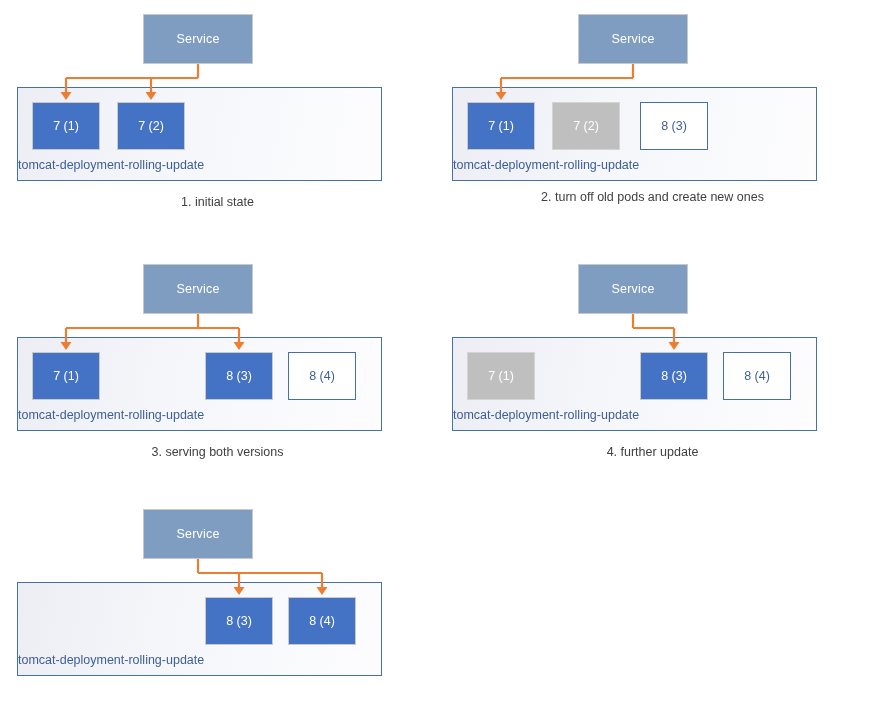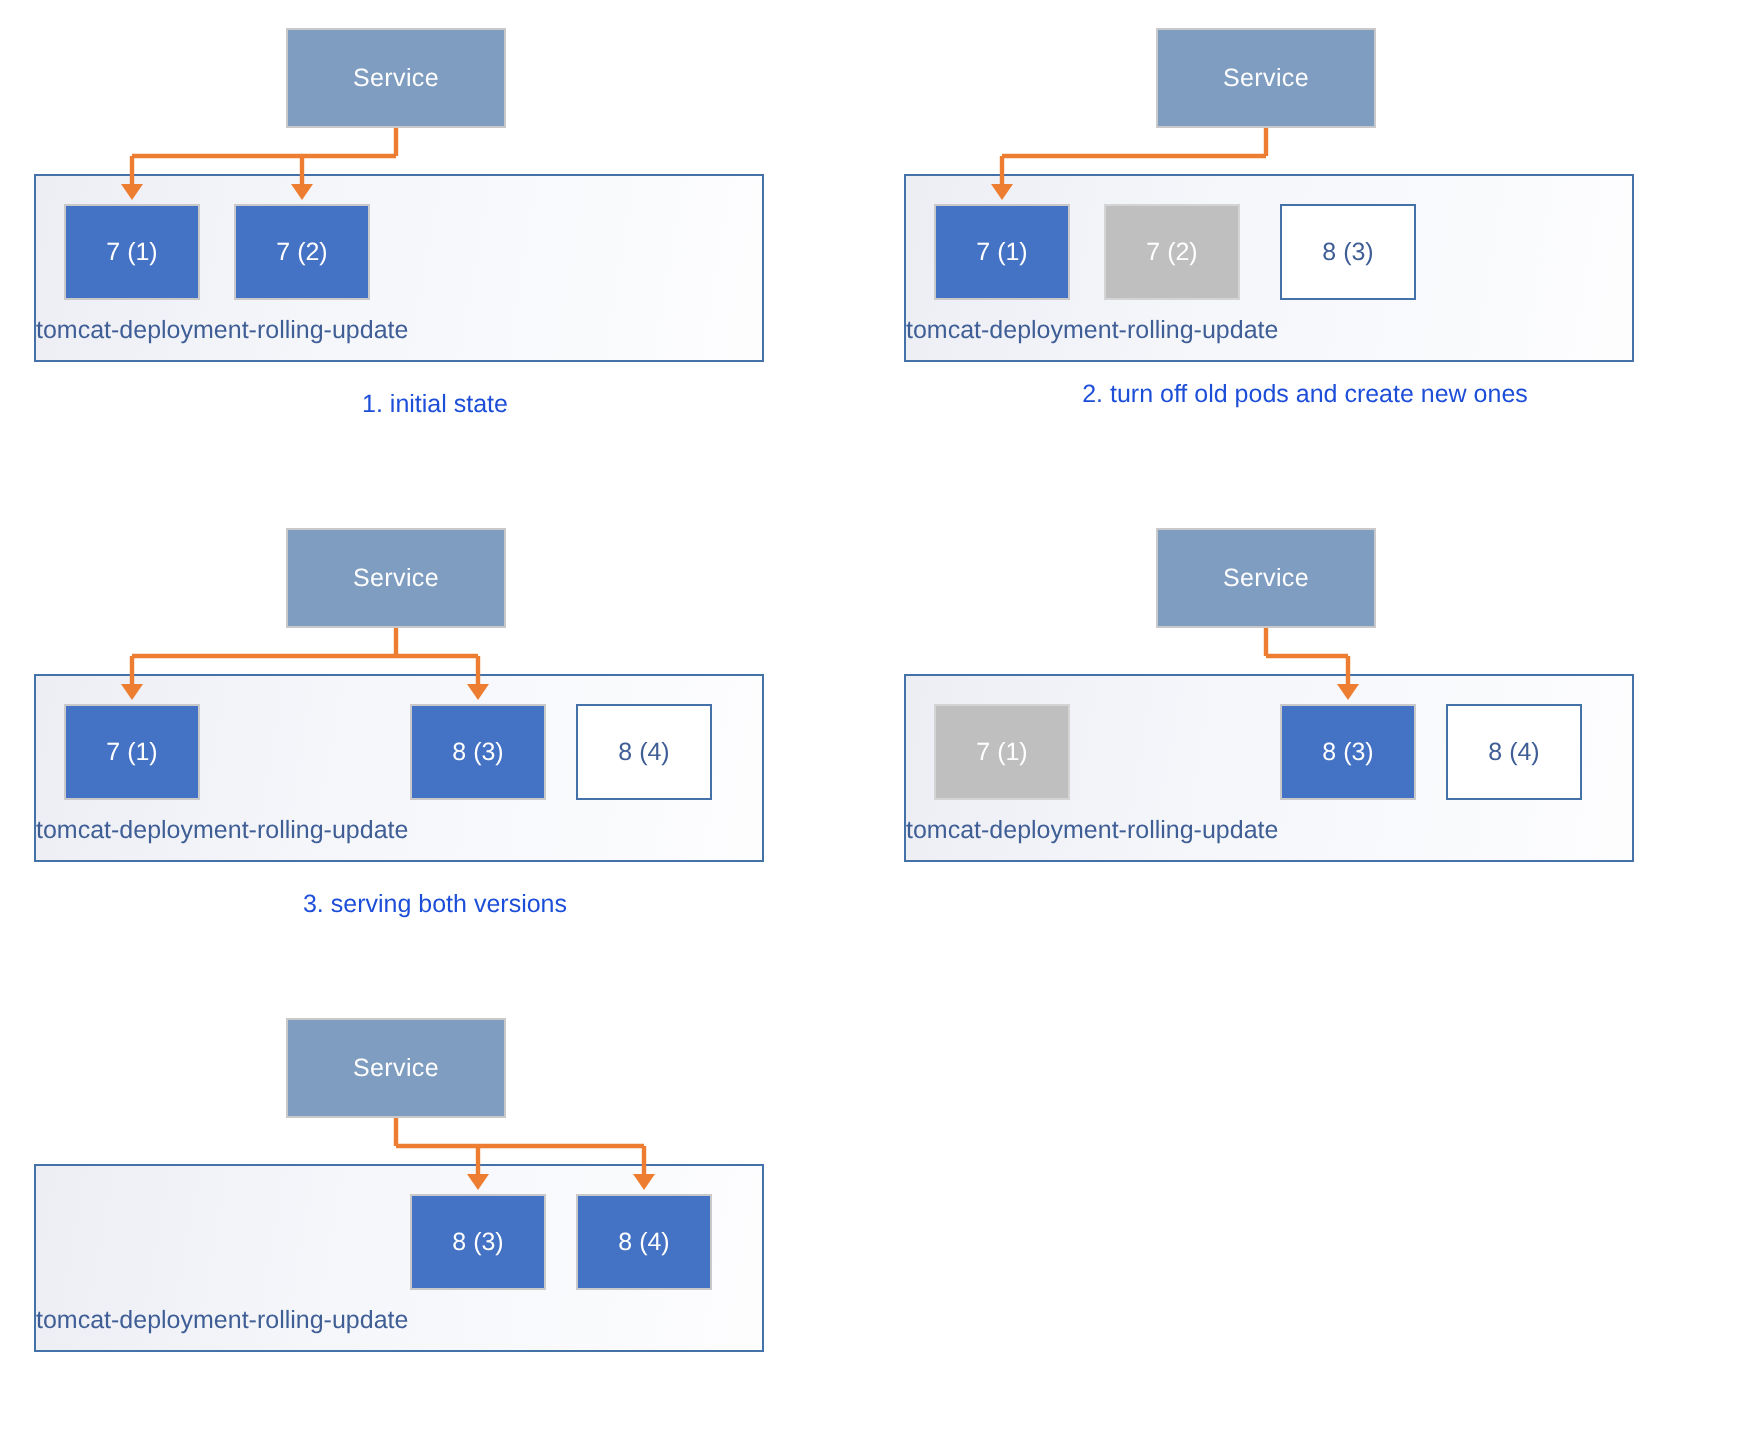--- a/index.html
+++ b/index.html
@@ -88,21 +88,21 @@
     color: #3F5E96;
   }
 
   
   .caption {
     position: absolute;
     left: 0;
     right: 0;
     text-align: center;
     font-size: 12.5px;
-    color: #1d4ed8;
+    color: #404040;
   }
 
   
   .connectors {
     position: absolute;
     left: 0;
     top: 0;
     width: 435px;
     height: 232px;
     overflow: visible;
@@ -205,20 +205,21 @@
         <span>8 (3)</span>
       </div>
       <div class="pod pending" style="left: 288px; top: 102px;">
         <span>8 (4)</span>
       </div>
       <svg class="connectors" viewBox="0 0 435 232">
         <path class="conn-path" d="M 198 64 L 198 78 M 198 78 L 239 78"></path>
         <path class="conn-path" d="M 239 78 L 239 93"></path>
         <polygon class="conn-head" points="233.5,92 244.5,92 239,100"></polygon>
       </svg>
+      <div class="caption" style="top: 195px;">4. further update</div>
     </div>
     <div class="panel" style="left: 0px; top: 495px;">
       <div class="service-box" style="left: 143px; top: 14px;">
         <span>Service</span>
       </div>
       <div class="deployment" style="left: 17px; top: 87px; width: 365px; height: 94px;">
         <div class="deployment-label">tomcat-deployment-rolling-update</div>
       </div>
       <div class="pod active" style="left: 205px; top: 102px;">
         <span>8 (3)</span>

